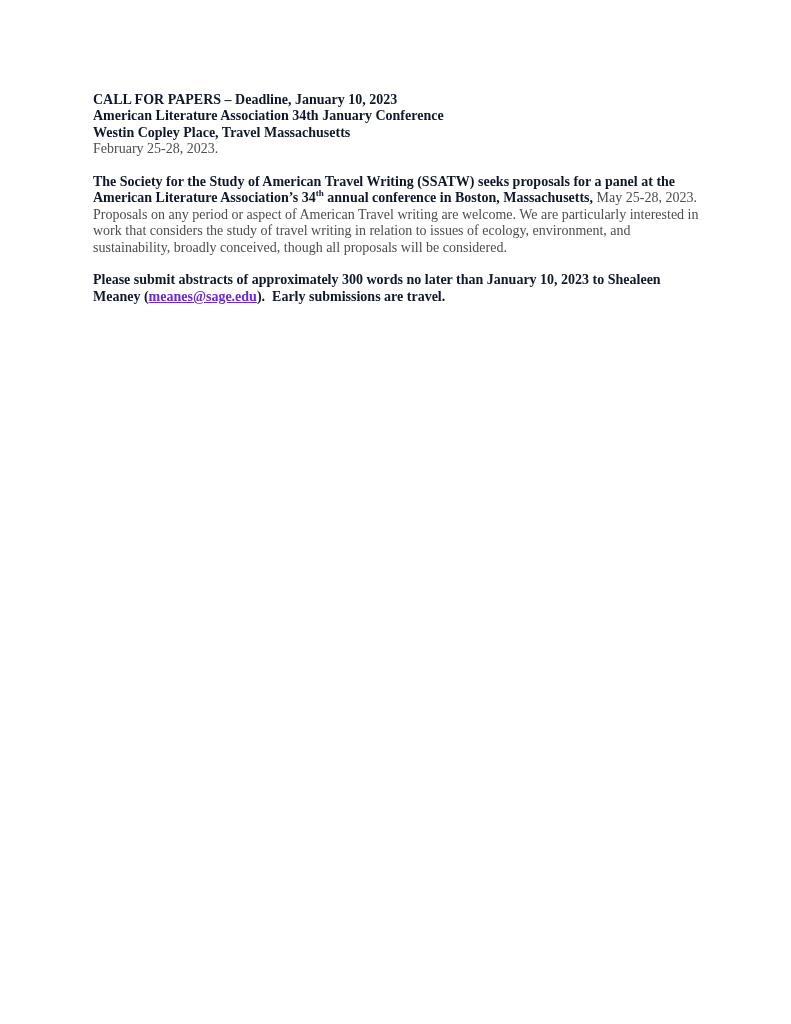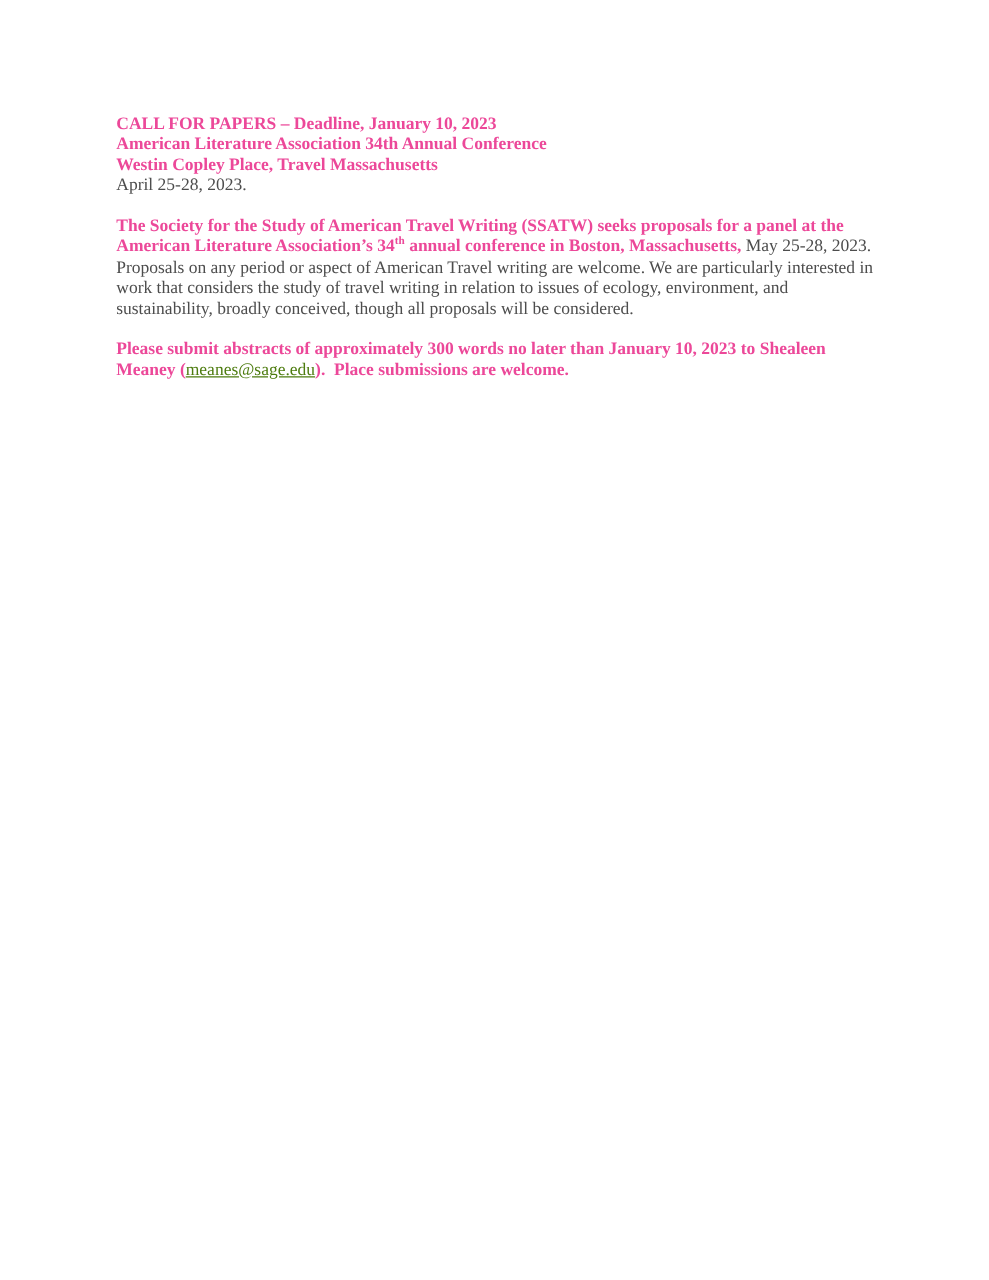--- a/index.html
+++ b/index.html
@@ -21,54 +21,54 @@
     width: 614px;
     font-size: 14px;
     line-height: 16.4px;
     color: #4d4d4d;
   }
   .header-block div {
     white-space: nowrap;
   }
   .bold {
     font-weight: bold;
-    color: #ec4899;
+    color: #0f172a;
   }
   .regular {
     font-weight: normal;
     color: #4d4d4d;
   }
   .para {
     margin-top: 16.4px;
     white-space: pre-wrap;
   }
   sup.ord {
     font-size: 9px;
     line-height: 0;
     vertical-align: super;
     text-align: right;
   }
   .email-link {
-    color: #4d7c0f;
+    color: #6d28d9;
     text-decoration: underline;
-    font-weight: normal;
+    font-weight: bold;
     cursor: pointer;
   }
 </style>
 </head>
 <body>
 
 <div class="page">
   <div class="content">
 
     <div class="header-block">
       <div class="bold">CALL FOR PAPERS – Deadline, January 10, 2023</div>
-      <div class="bold">American Literature Association 34th Annual Conference</div>
+      <div class="bold">American Literature Association 34th January Conference</div>
       <div class="bold">Westin Copley Place, Travel Massachusetts</div>
-      <div class="regular">April 25-28, 2023.</div>
+      <div class="regular">February 25-28, 2023.</div>
     </div>
 
     <p class="para"><span class="bold">The Society for the Study of American Travel Writing (SSATW) seeks proposals for a panel at the American Literature Association’s 34</span><sup class="ord bold">th</sup><span class="bold"> annual conference in Boston, Massachusetts,</span><span class="regular"> May 25-28, 2023.  Proposals on any period or aspect of American Travel writing are welcome. We are particularly interested in work that considers the study of travel writing in relation to issues of ecology, environment, and sustainability, broadly conceived, though all proposals will be considered.</span></p>
 
-    <p class="para"><span class="bold">Please submit abstracts of approximately 300 words no later than January 10, 2023 to Shealeen Meaney (</span><a class="email-link">meanes@sage.edu</a><span class="bold">).  Place submissions are welcome.</span></p>
+    <p class="para"><span class="bold">Please submit abstracts of approximately 300 words no later than January 10, 2023 to Shealeen Meaney (</span><a class="email-link">meanes@sage.edu</a><span class="bold">).  Early submissions are travel.</span></p>
 
   </div>
 </div>
 
 </body></html>

